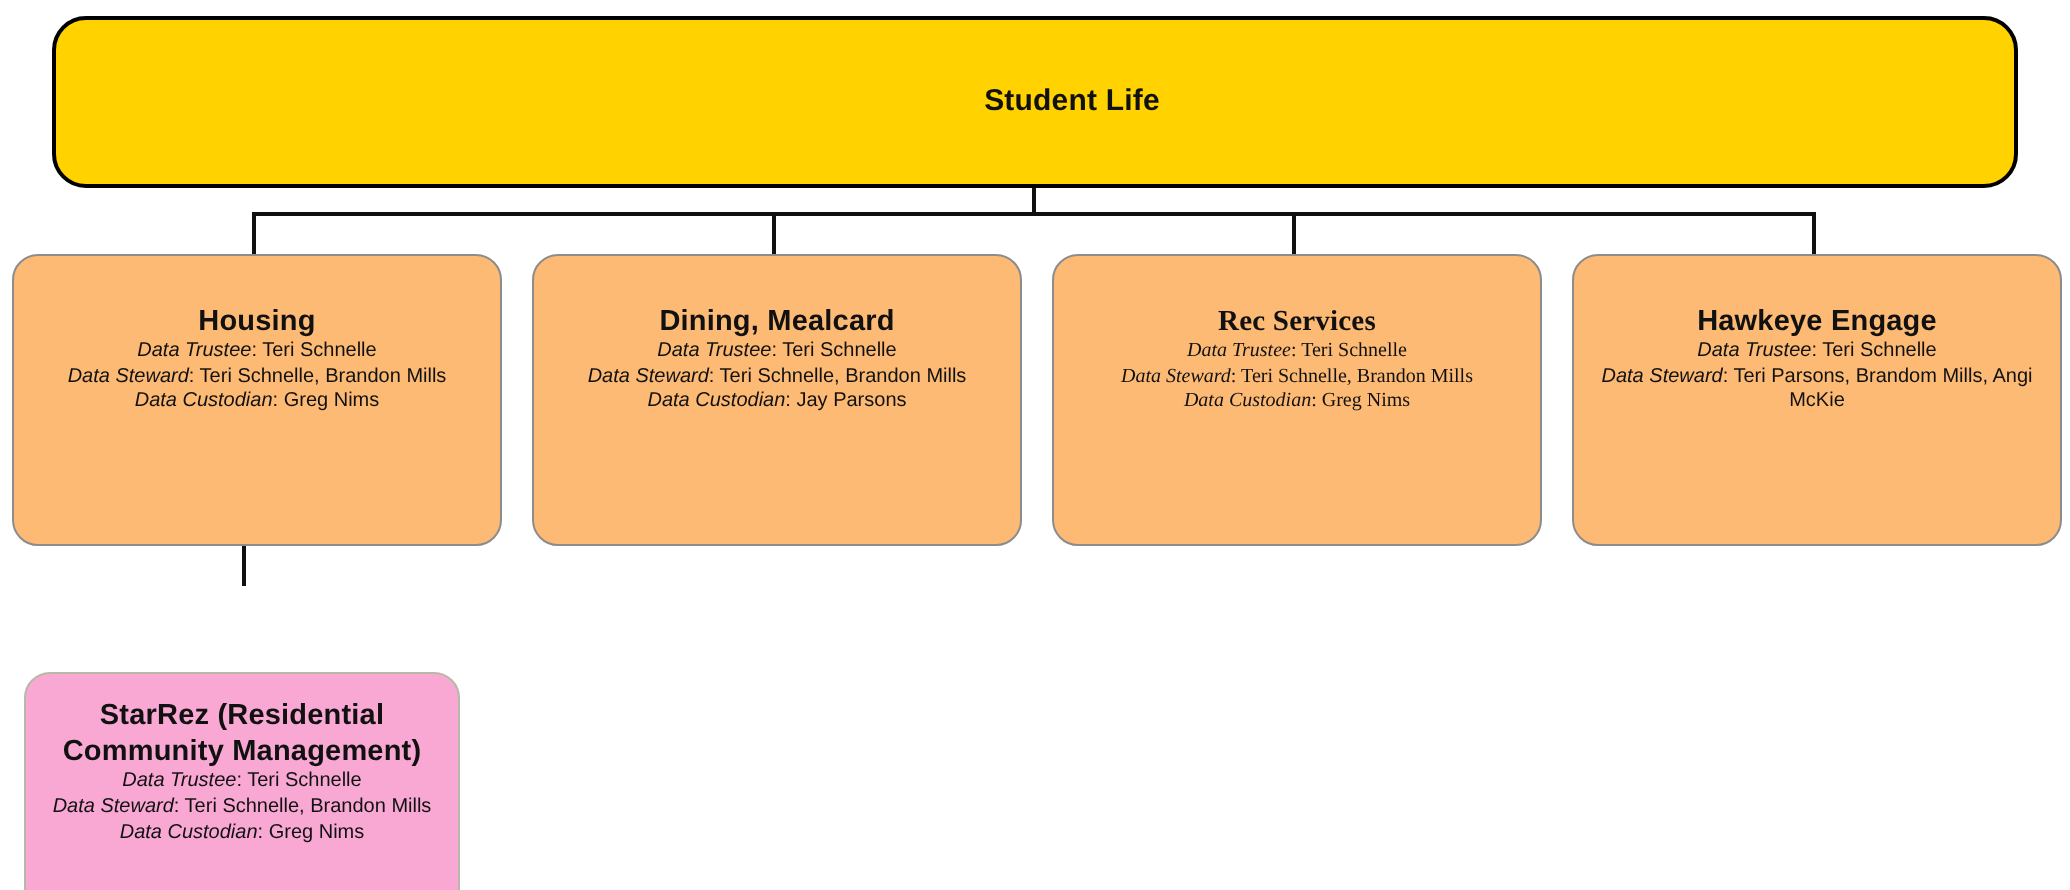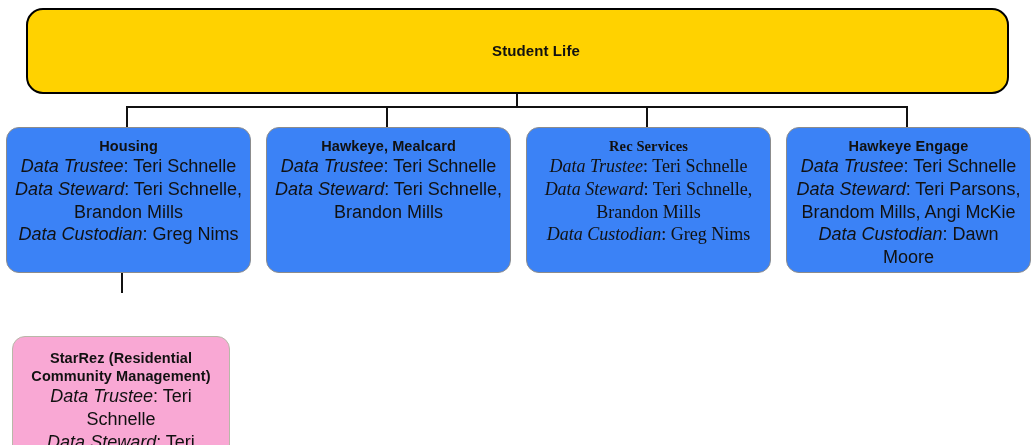--- a/index.html
+++ b/index.html
@@ -41,43 +41,43 @@
     line-height: 1.26;
     padding-left: 37px;
   }
 
   .node-title {
     font-weight: bold;
     font-size: 14.5px;
     letter-spacing: 0.1px;
   }
   .node-line {
-    font-size: 18px;
+    font-size: 10px;
     white-space: normal;
   }
   .role-label {
     font-style: italic;
   }
 
   
   .node.root {
     background: #FFD200;
     border: 2.5px solid #000000;
     border-radius: 17px;
     justify-content: center;
   }
   .node.root .node-title { font-size: 15px; }
   .node.root .node-line { font-size: 14.5px; }
 
   
   .node.level2 {
-    background: #3b82f6;
+    background: #fdba74;
     border: 1.5px solid #8C8C8C;
     border-radius: 13px;
-    padding-top: 9px;
+    padding-top: 24px;
     padding-left: 7px;
     padding-right: 7px;
   }
 
   
   .node.level3 {
     background: #f9a8d4;
     border: 1.5px solid #B8B8A8;
     border-radius: 13px;
     padding-top: 13px;
@@ -112,26 +112,29 @@
     </div>
     <div class="node-line">
       <span class="role-label">Data Steward</span><span>: </span><span>Teri Schnelle, Brandon Mills</span>
     </div>
     <div class="node-line">
       <span class="role-label">Data Custodian</span><span>: </span><span>Greg Nims</span>
     </div>
   </div>
 
   <div class="node level2" style="left:266px; top:127px; width:245px; height:146px;">
-    <div class="node-title">Hawkeye, Mealcard</div>
+    <div class="node-title">Dining, Mealcard</div>
     <div class="node-line">
       <span class="role-label">Data Trustee</span><span>: </span><span>Teri Schnelle</span>
     </div>
     <div class="node-line">
       <span class="role-label">Data Steward</span><span>: </span><span>Teri Schnelle, Brandon Mills</span>
+    </div>
+    <div class="node-line">
+      <span class="role-label">Data Custodian</span><span>: </span><span>Jay Parsons</span>
     </div>
   </div>
 
   <div class="node level2" style="left:526px; top:127px; width:245px; height:146px;font-family:Liberation Serif, serif;">
     <div class="node-title">Rec Services</div>
     <div class="node-line">
       <span class="role-label">Data Trustee</span><span>: </span><span>Teri Schnelle</span>
     </div>
     <div class="node-line">
       <span class="role-label">Data Steward</span><span>: </span><span>Teri Schnelle, Brandon Mills</span>
@@ -142,23 +145,20 @@
   </div>
 
   <div class="node level2" style="left:786px; top:127px; width:245px; height:146px;">
     <div class="node-title">Hawkeye Engage</div>
     <div class="node-line">
       <span class="role-label">Data Trustee</span><span>: </span><span>Teri Schnelle</span>
     </div>
     <div class="node-line">
       <span class="role-label">Data Steward</span><span>: </span><span>Teri Parsons, Brandom Mills, Angi McKie</span>
     </div>
-    <div class="node-line">
-      <span class="role-label">Data Custodian</span><span>: </span><span>Dawn Moore</span>
-    </div>
   </div>
 
   <div class="connector v" style="left:121px; top:273px; height:20px;"></div>
 
   <div class="node level3" style="left:12px; top:292px; width:218px; height:148px;">
     <div class="node-title two-line">StarRez (Residential Community Management)</div>
     <div class="node-line">
       <span class="role-label">Data Trustee</span><span>: </span><span>Teri Schnelle</span>
     </div>
     <div class="node-line">

